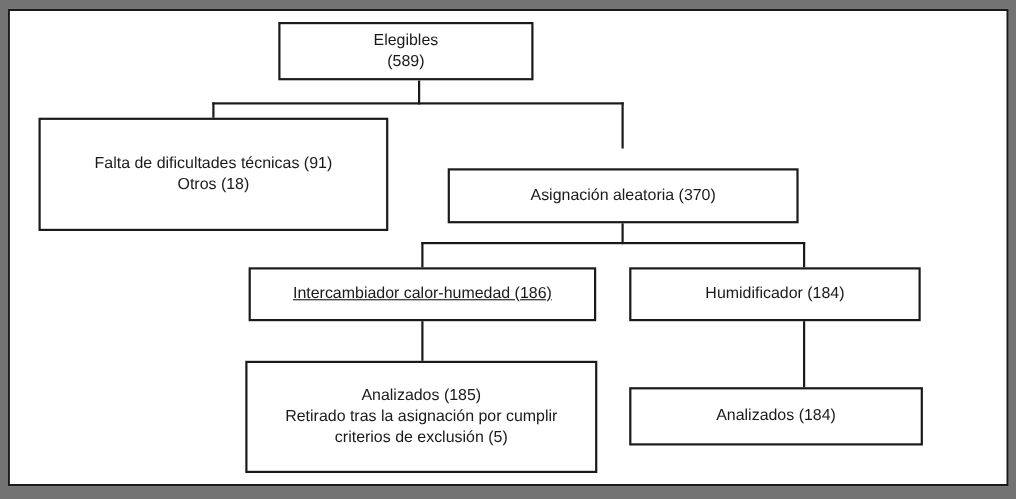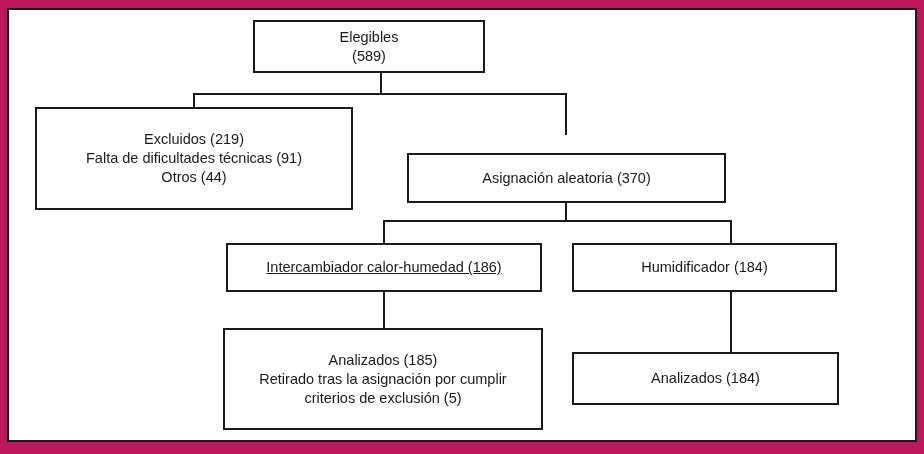--- a/index.html
+++ b/index.html
@@ -4,21 +4,21 @@
 <style>
   html, body {
     margin: 0;
     padding: 0;
     background: #ffffff;
   }
   #stage {
     position: relative;
     width: 924px;
     height: 454px;
-    background: #be185d;
+    background: #737373;
     font-family: "Liberation Sans", "DejaVu Sans", sans-serif;
     color: var(--text-color, #1a1a1a);
     font-size: 14.5px;
     line-height: 19px;
   }
   .frame {
     position: absolute;
     left: 7px;
     top: 8px;
     width: 910px;
@@ -82,23 +82,22 @@
   <div class="connector" id="conn-humidificador-down"></div>
   <div class="connector" id="conn-analizados-ich-down"></div>
   <div class="connector" id="conn-analizados-hum-down"></div>
 
   <div class="node" id="node-elegibles">
     <span class="line">Elegibles</span>
     <span class="line">(589)</span>
   </div>
 
   <div class="node" id="node-excluidos">
-    <span class="line">Excluidos (219)</span>
     <span class="line">Falta de dificultades técnicas (91)</span>
-    <span class="line">Otros (44)</span>
+    <span class="line">Otros (18)</span>
   </div>
 
   <div class="node" id="node-asignacion">
     <span class="line">Asignación aleatoria (370)</span>
   </div>
 
   <div class="node" id="node-intercambiador">
     <span class="line">Intercambiador calor-humedad (186)</span>
   </div>
 

